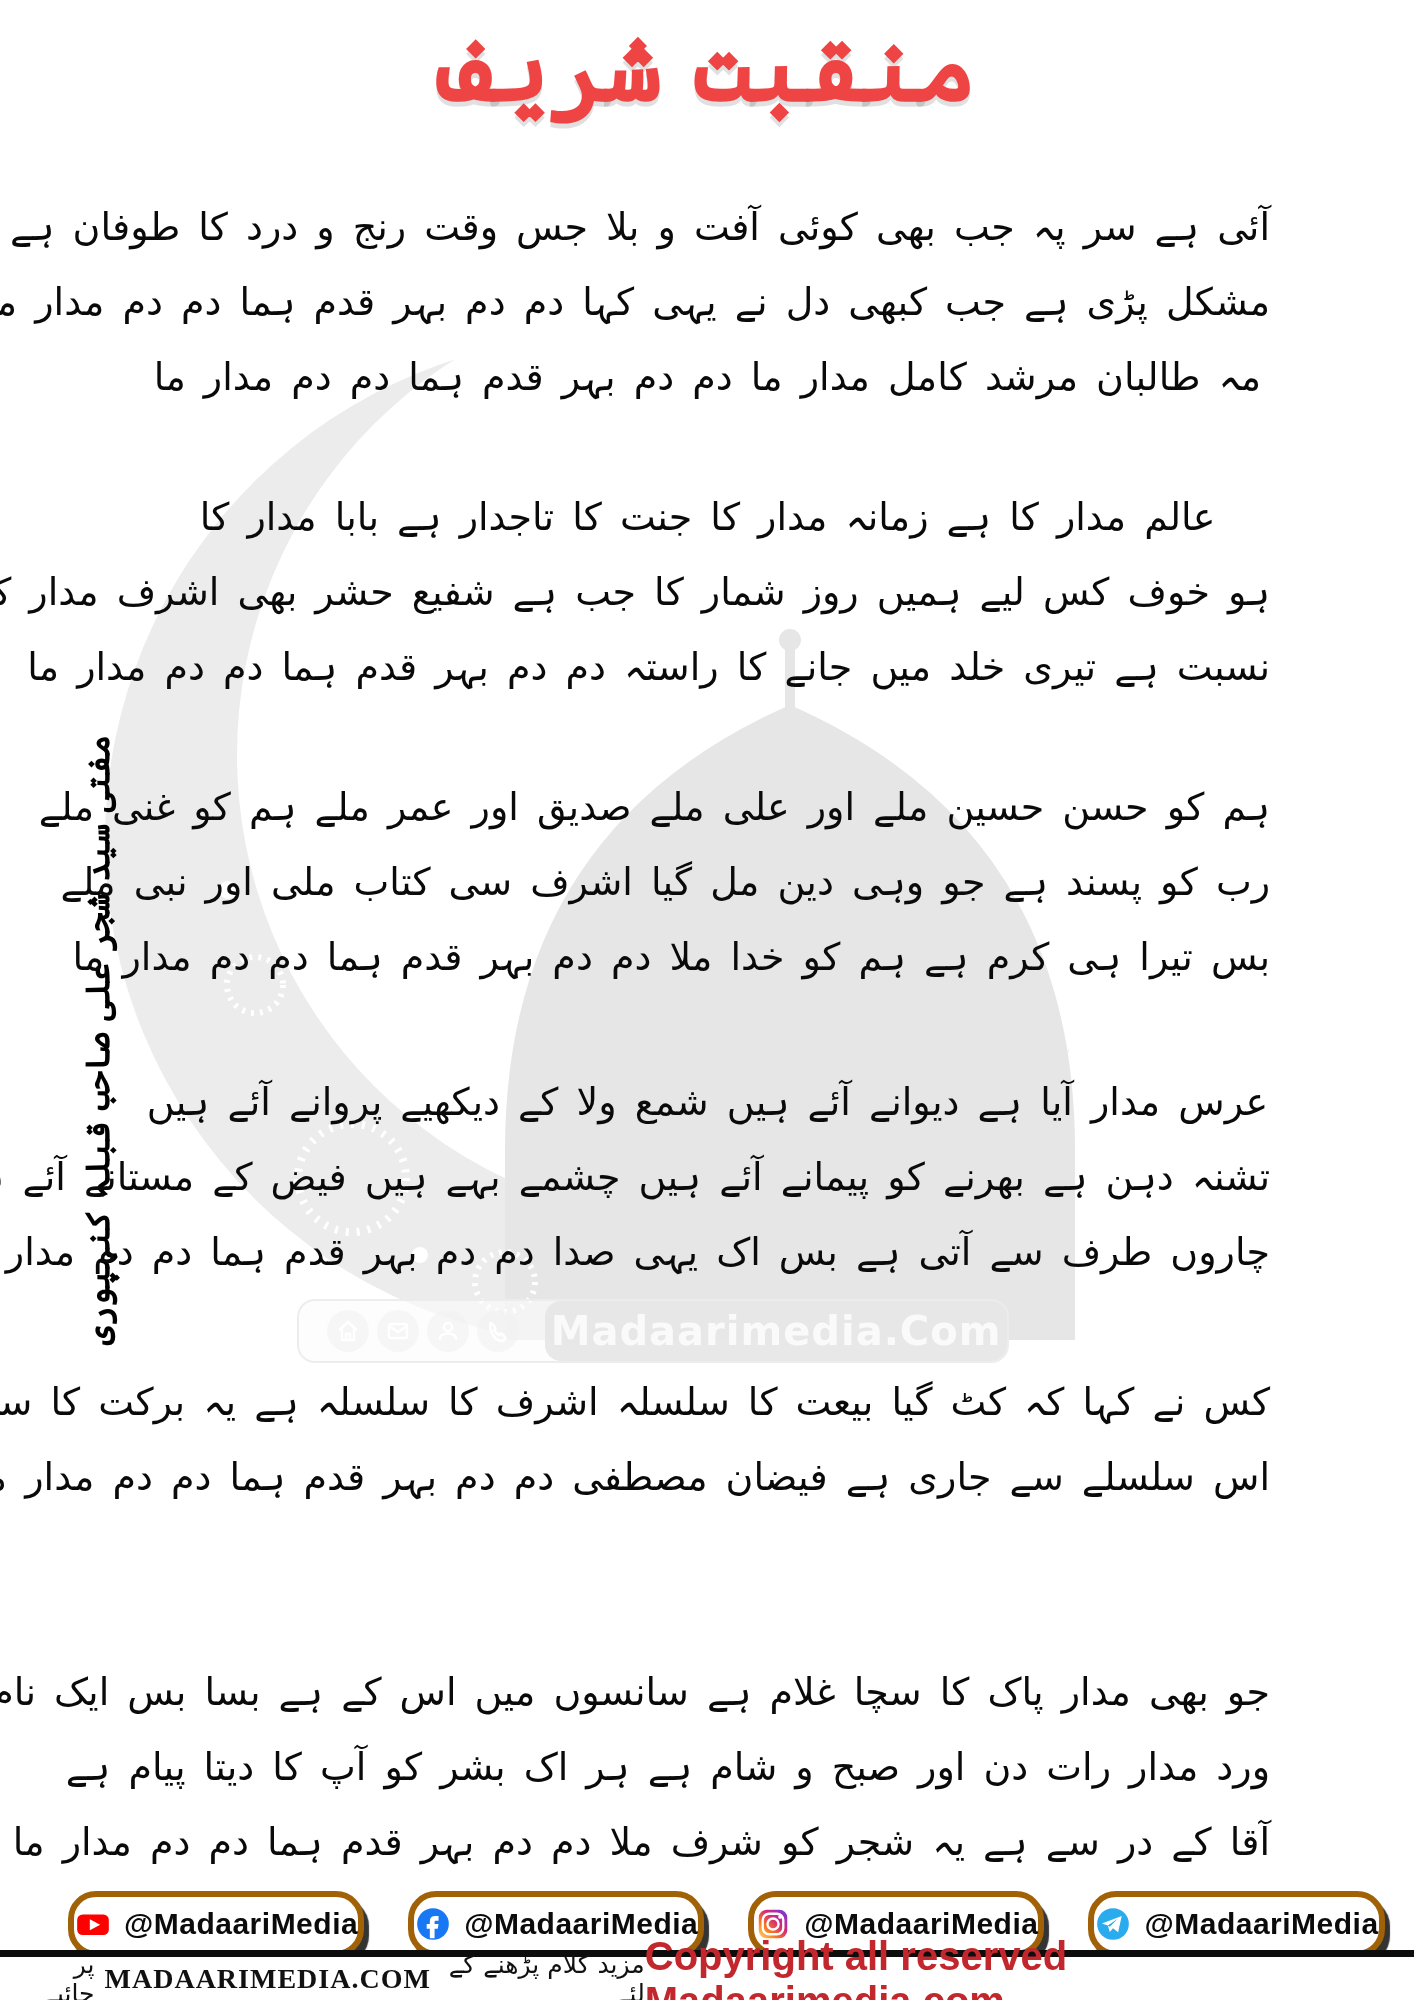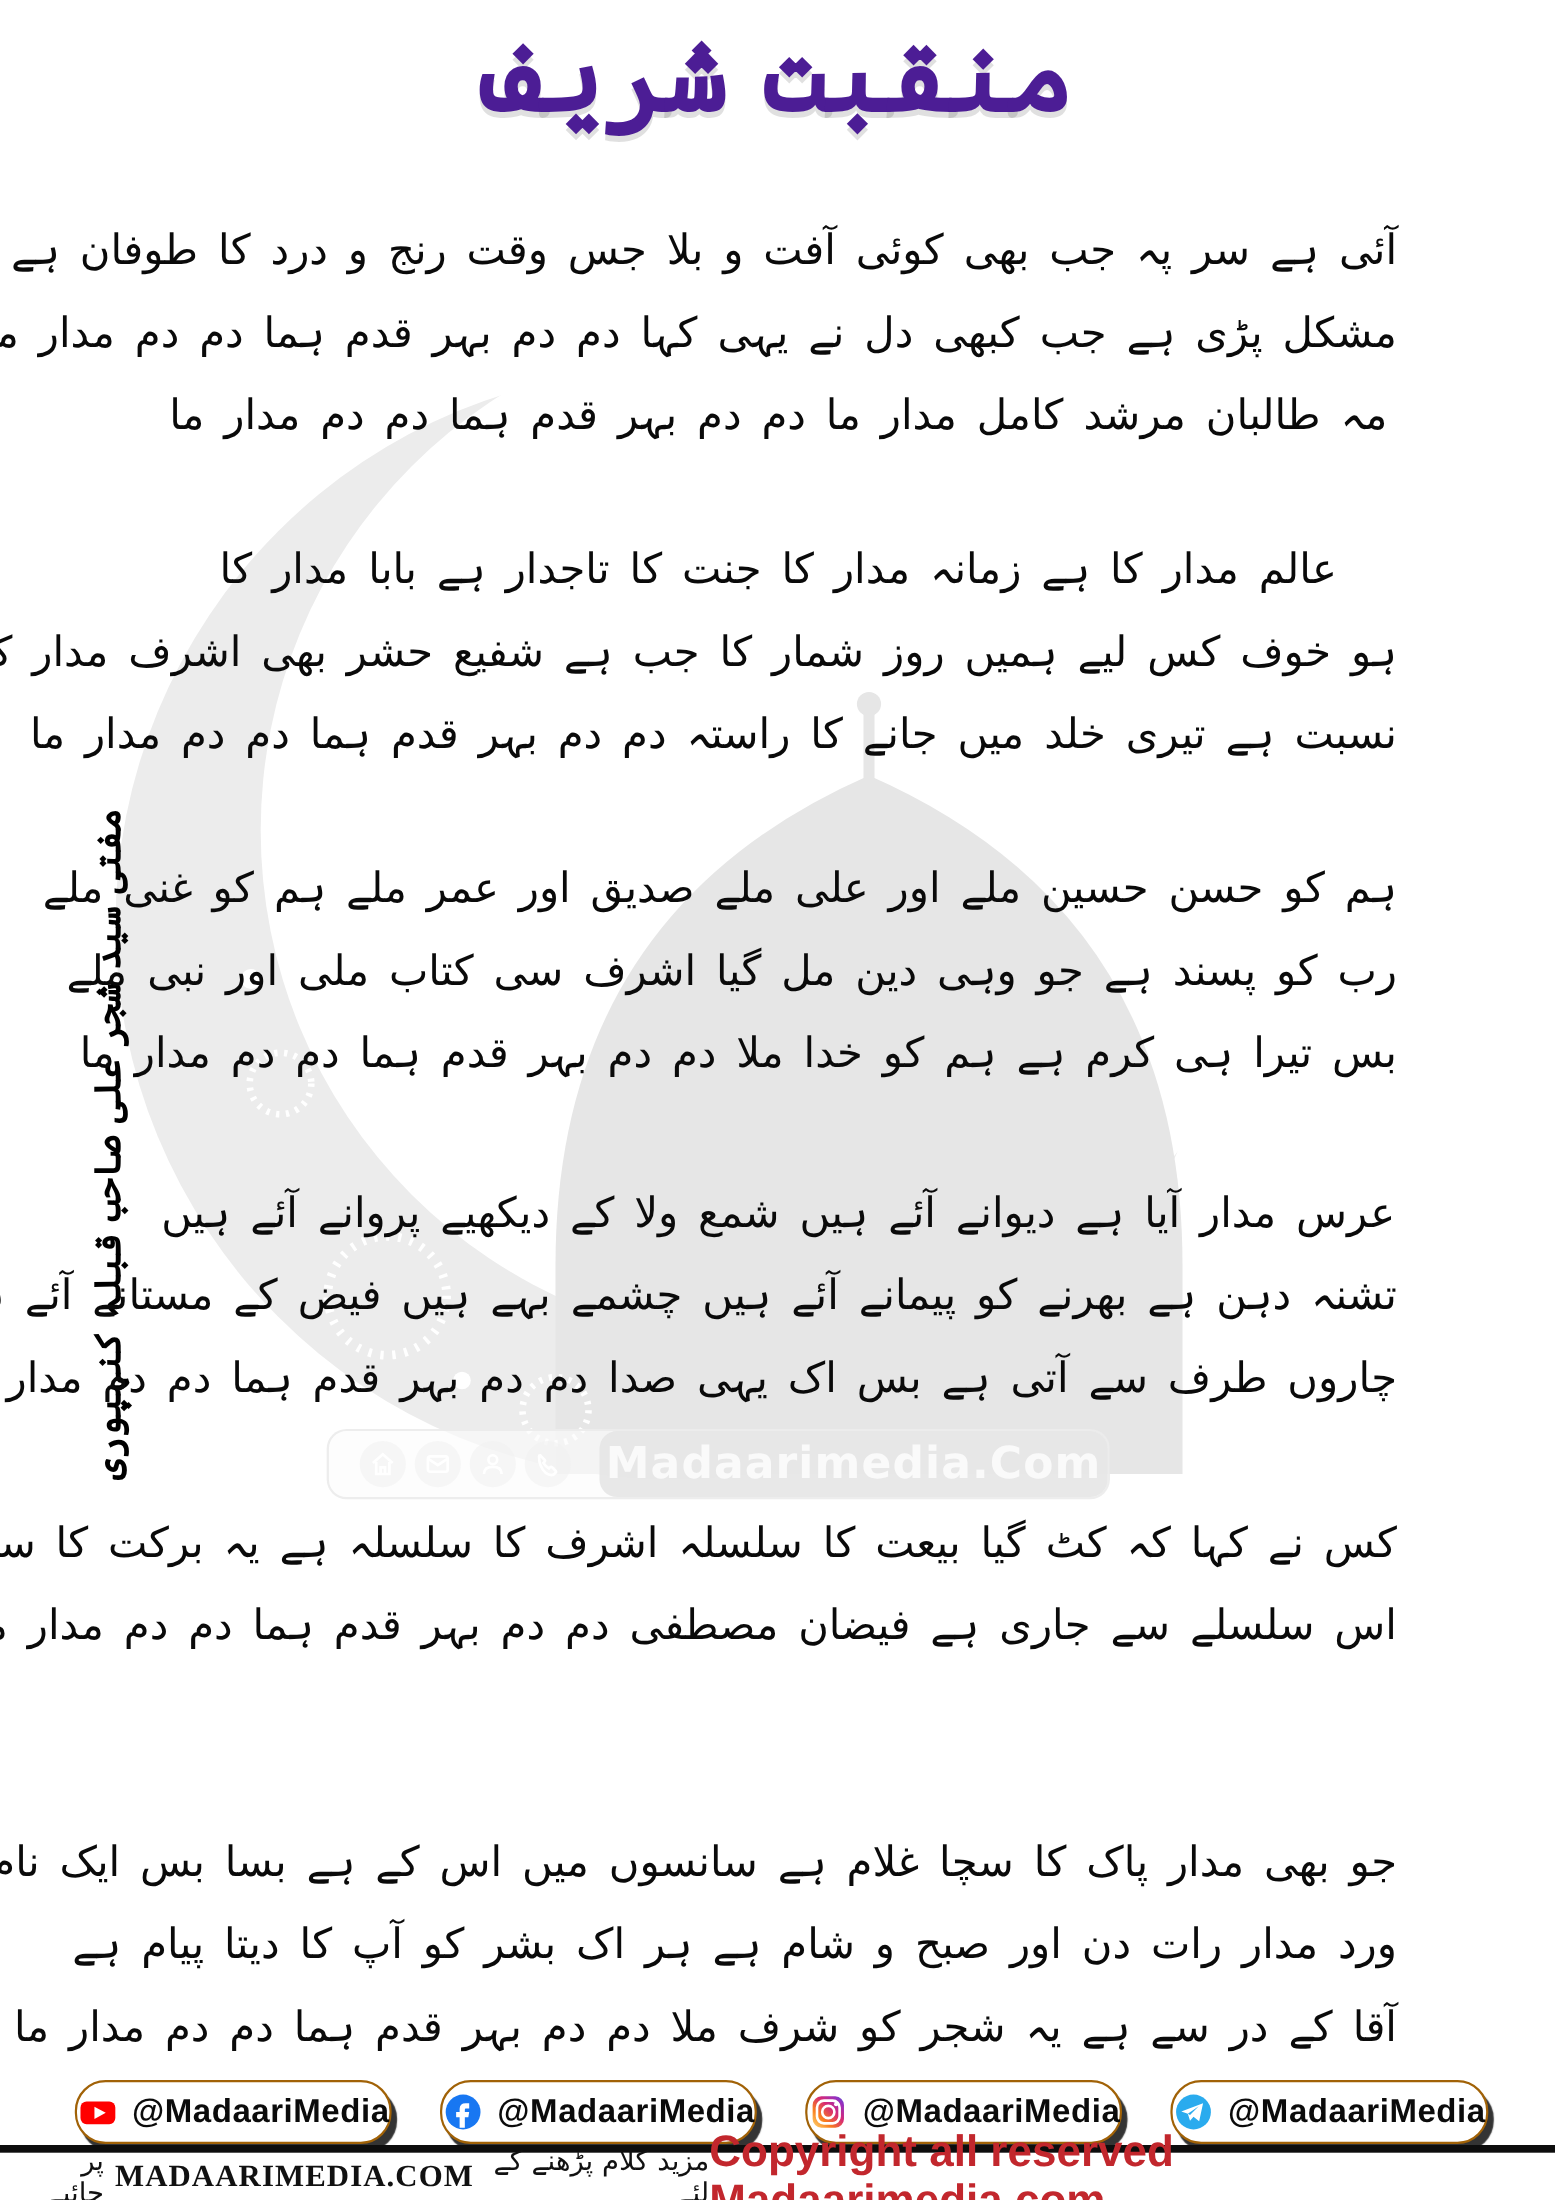--- a/index.html
+++ b/index.html
@@ -7,21 +7,21 @@
     position:relative;width:1414px;height:2000px;margin:0 auto;
     background:#ffffff;overflow:hidden;
     font-family:"DejaVu Sans","Liberation Sans",sans-serif;
   }
   .bg-ornament{position:absolute;left:0;top:0;width:1414px;height:2000px;z-index:0;}
   .content{position:absolute;inset:0;z-index:1;}
 
   .title{
     position:absolute;top:10px;left:0;width:100%;
     text-align:center;margin:0;
-    font-size:96px;font-weight:900;color:#4c1d95;
+    font-size:96px;font-weight:900;color:#ef4444;
     direction:rtl;letter-spacing:2px;
     text-shadow:0 5px 0 rgba(0,0,0,0.12);
     font-family:"DejaVu Serif","Liberation Serif",serif;
   }
 
   .stanza{position:absolute;left:145px;width:1125px;direction:rtl;}
   .pline{
     text-align:center;font-size:38px;line-height:75px;height:75px;
     color:#0a0a0a;white-space:nowrap;
     font-family:"DejaVu Sans","Liberation Sans",sans-serif;
@@ -58,21 +58,21 @@
     display:flex;align-items:center;justify-content:center;
     font-size:40px;font-weight:700;color:#fafafa;letter-spacing:1px;
   }
 
   .social-row{
     position:absolute;left:68px;top:1891px;width:1278px;height:56px;
     display:flex;gap:44px;
   }
   .pill{
     flex:1;height:54px;border-radius:28px;background:#ffffff;
-    border:2px solid #a16207;
+    border:6px solid #a16207;
     box-shadow:5px 7px 1px rgba(35,35,35,0.92);
     display:flex;align-items:center;justify-content:center;gap:12px;
     cursor:pointer;
   }
   .pill .handle{
     font-size:30px;font-weight:800;color:#0b0b0b;letter-spacing:0.5px;
     font-family:"Liberation Sans","DejaVu Sans",sans-serif;
   }
   .sic{width:38px;height:38px;display:flex;align-items:center;justify-content:center;}
   .sic svg{width:38px;height:38px;}

